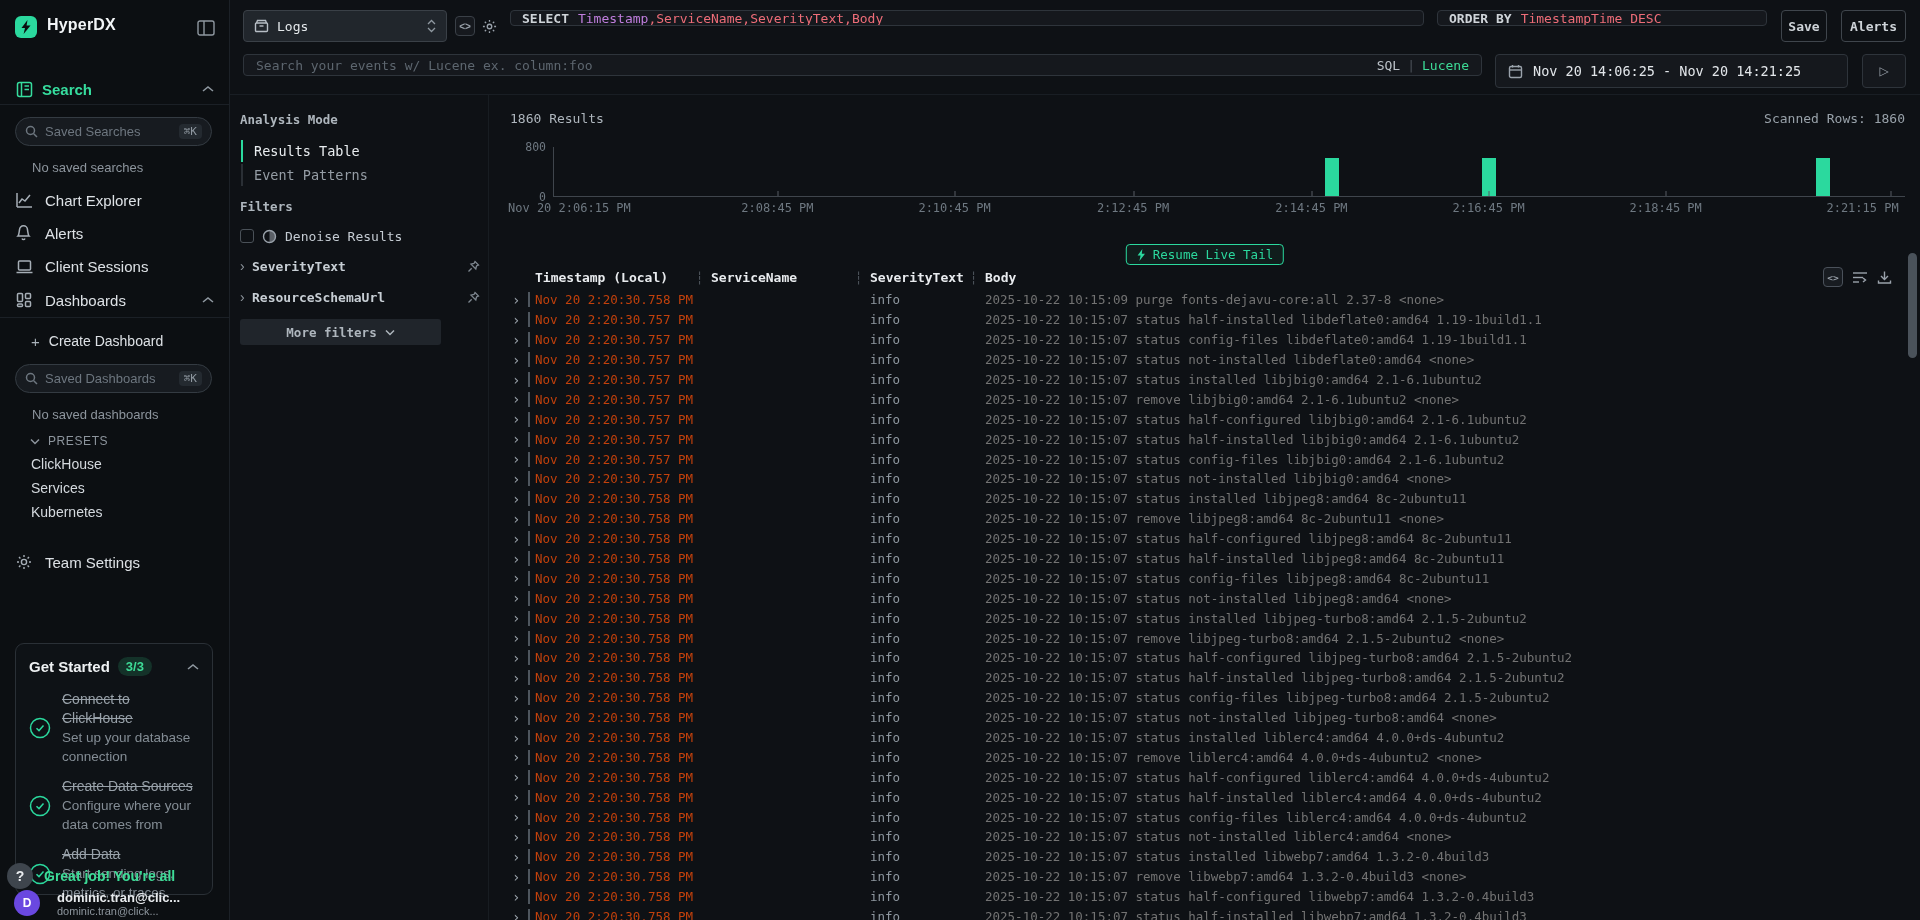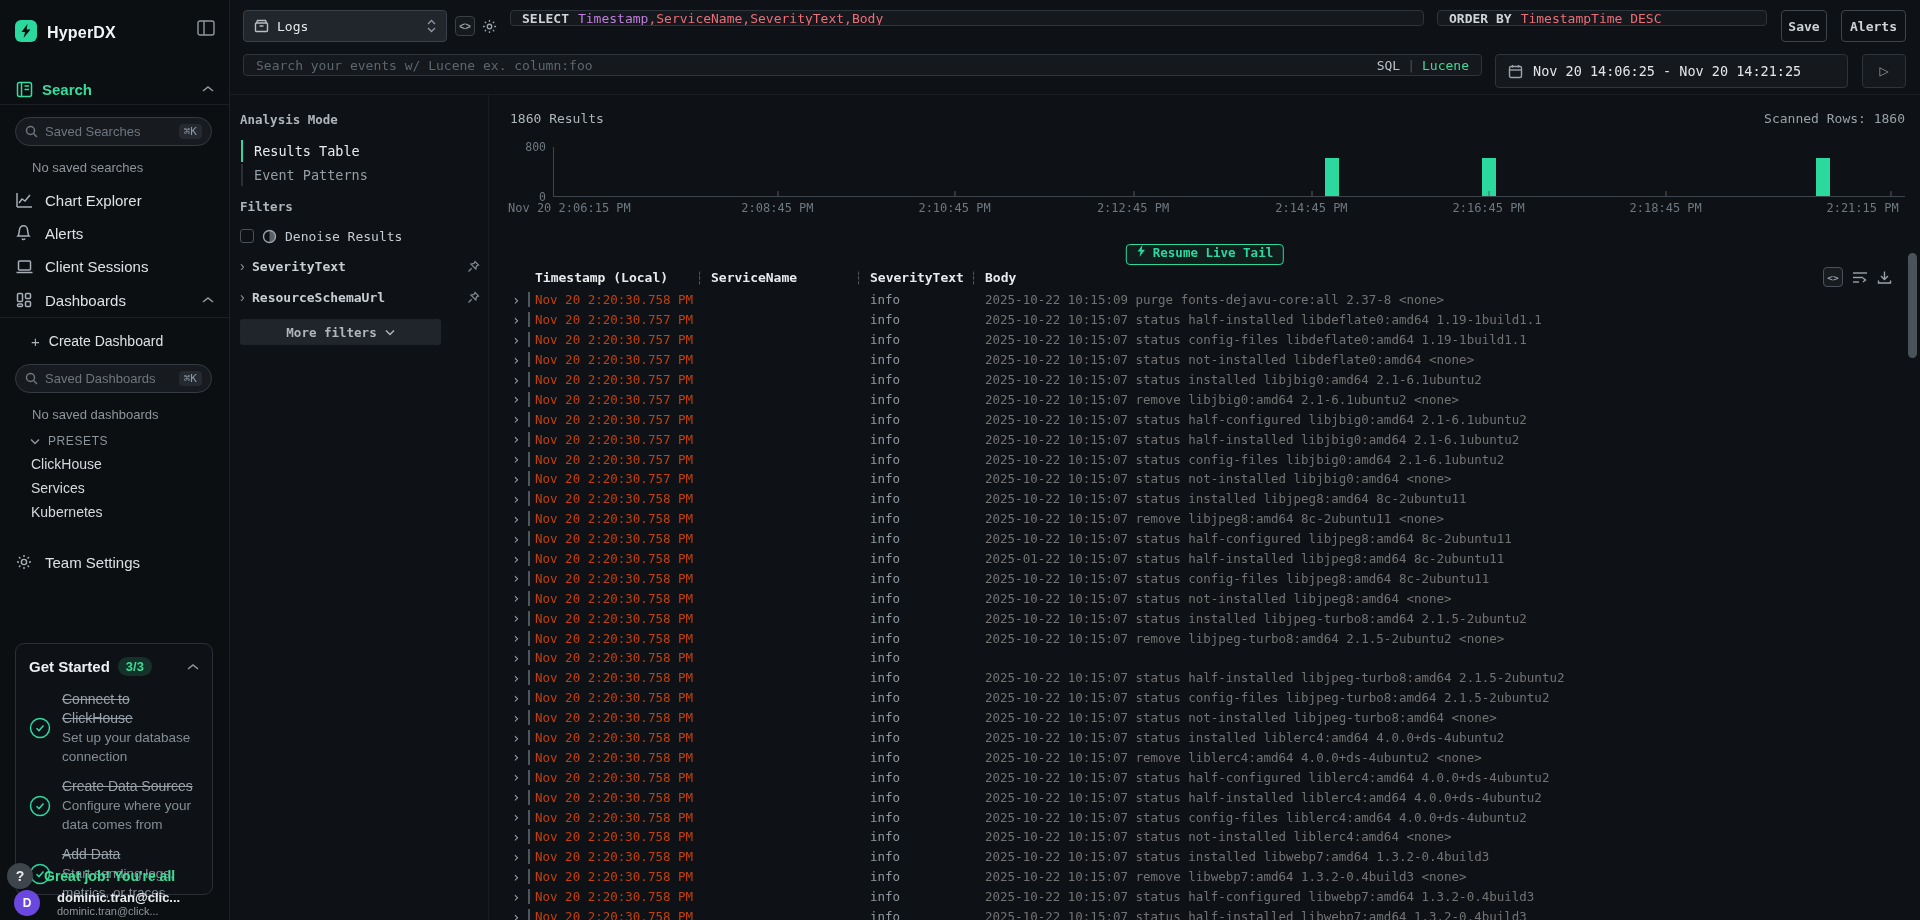--- a/index.html
+++ b/index.html
@@ -2,21 +2,21 @@
 <html><head>
 <meta charset="utf-8">
 <style>
   * { margin:0; padding:0; box-sizing:border-box; }
   html,body { width:1920px; height:920px; overflow:hidden; background:#0d1013; }
   body { font-family:"Liberation Sans", sans-serif; }
   .app { position:relative; width:1920px; height:920px; background:#0e1115; color:#dfe3e7; }
 
   
   .sidebar { position:absolute; left:0; top:0; width:230px; height:920px; background:#0c0f12; border-right:1px solid #1c2127; overflow:hidden; }
-  .logo-row { position:absolute; left:15px; top:16px; width:200px; height:26px; display:flex; align-items:flex-end; }
+  .logo-row { position:absolute; left:15px; top:16px; width:200px; height:26px; display:flex; align-items:flex-start; }
   .logo-badge { width:22px; height:22px; border-radius:6px; background:#2bd99e; display:flex; align-items:center; justify-content:center; }
   .logo-text { margin-left:10px; font-weight:bold; font-size:16px; color:#f2f5f7; letter-spacing:.2px; }
   .panel-toggle { position:absolute; right:14px; top:20px; color:#8f98a0; cursor:pointer; }
   .side-section-head { position:absolute; left:16px; height:22px; display:flex; align-items:center; width:198px; }
   .side-section-head .lbl { margin-left:9px; font-size:15px; font-weight:bold; color:#e2e6ea; }
   .side-section-head.active .lbl { color:#36dd9e; }
   .side-section-head .chev { margin-left:auto; color:#8f98a0; }
   .side-divider { position:absolute; left:0; width:230px; height:1px; background:#1b2026; }
   .pill { position:absolute; left:15px; width:197px; height:29px; border:1px solid #343b42; border-radius:15px; background:#171b20; display:flex; align-items:center; padding:0 9px; }
   .pill .ph { margin-left:7px; font-size:13px; color:#6d767f; white-space:nowrap; }
@@ -91,21 +91,21 @@
   .res-count { position:absolute; left:20px; top:16px; font-family:"DejaVu Sans Mono",monospace; font-size:13px; color:#aeb6bd; }
   .res-scanned { position:absolute; right:15px; top:16px; font-family:"DejaVu Sans Mono",monospace; font-size:13px; color:#98a1a9; }
   .plot { position:absolute; left:63px; top:52px; width:1352px; height:50px; border-left:1px solid #3f454c; border-bottom:1px solid #3f454c; }
   .bar { position:absolute; bottom:0; width:14px; background:#2bd99e; transform:translateX(-50%); }
   .tickmark { position:absolute; bottom:0; width:1px; height:5px; background:#565d65; transform:translateX(-50%); }
   .ylab { position:absolute; font-family:"DejaVu Sans Mono",monospace; font-size:11.5px; color:#6e7881; width:48px; text-align:right; left:8px; }
   .xticks { position:absolute; left:63px; top:106px; width:1352px; height:16px; }
   .xtick { position:absolute; top:0; font-family:"DejaVu Sans Mono",monospace; font-size:12px; color:#6e7881; white-space:nowrap; transform:translateX(-50%); }
   .xtick.left { transform:translateX(-45px); }
   .xtick.right { transform:translateX(-90%); }
-  .resume-btn { position:absolute; left:50%; transform:translateX(-50%); top:149px; height:21px; border:1px solid #2bd99e; border-radius:4px; background:rgba(43,217,158,.06); color:#2bd99e; font-family:"DejaVu Sans Mono",monospace; font-size:12.5px; font-weight:bold; display:flex; gap:7px; padding:0 10px; cursor:pointer; }
+  .resume-btn { position:absolute; left:50%; transform:translateX(-50%); top:149px; height:21px; border:1px solid #2bd99e; border-radius:4px; background:rgba(43,217,158,.06); color:#2bd99e; font-family:"DejaVu Sans Mono",monospace; font-size:12.5px; font-weight:normal; display:flex; align-items:center; gap:7px; padding:0 10px; cursor:pointer; }
   .thead { position:absolute; left:0; top:171px; width:1330px; height:22px; display:grid; grid-template-columns:16px 176px 159px 115px 1fr; padding-left:22px; align-items:center; }
   .thead .hcell { position:relative; font-family:"DejaVu Sans Mono",monospace; font-size:13px; font-weight:bold; color:#e8ebee; padding-left:7px; white-space:nowrap; }
   .thead .hcell.handled::before { content:"┆"; position:absolute; left:-8px; top:1px; color:#555c64; font-weight:normal; font-size:12px; }
   .hd-icons { position:absolute; right:28px; top:172px; display:flex; gap:9px; align-items:center; color:#9aa2ab; }
   .hd-icons .ibox { width:20px; height:20px; border:1px solid #4a515a; border-radius:4px; background:#181c21; display:flex; align-items:center; justify-content:center; font-size:9.5px; font-weight:bold; font-family:"DejaVu Sans Mono",monospace; cursor:pointer; }
   .hd-icons .iflat { cursor:pointer; display:flex; }
   .rows { position:absolute; left:0; top:195px; width:1410px; height:630px; overflow:hidden; }
   .trow { height:19.9px; display:grid; grid-template-columns:16px 176px 159px 115px 1fr; padding-left:22px; align-items:center; cursor:pointer; }
   .tcell { font-family:"DejaVu Sans Mono",monospace; font-size:12.5px; white-space:nowrap; overflow:hidden; }
   .c-chev { color:#99a1a9; font-size:14px; }
@@ -583,21 +583,21 @@
           <span class="tcell c-ts">Nov 20 2:20:30.758 PM</span>
           <span class="tcell c-svc"></span>
           <span class="tcell c-sev">info</span>
           <span class="tcell c-body">2025-10-22 10:15:07 status half-configured libjpeg8:amd64 8c-2ubuntu11</span>
         </div>
         <div class="trow">
           <span class="tcell c-chev">›</span>
           <span class="tcell c-ts">Nov 20 2:20:30.758 PM</span>
           <span class="tcell c-svc"></span>
           <span class="tcell c-sev">info</span>
-          <span class="tcell c-body">2025-01-22 10:15:07 status half-installed libjpeg8:amd64 8c-2ubuntu11</span>
+          <span class="tcell c-body">2025-10-22 10:15:07 status half-installed libjpeg8:amd64 8c-2ubuntu11</span>
         </div>
         <div class="trow">
           <span class="tcell c-chev">›</span>
           <span class="tcell c-ts">Nov 20 2:20:30.758 PM</span>
           <span class="tcell c-svc"></span>
           <span class="tcell c-sev">info</span>
           <span class="tcell c-body">2025-10-22 10:15:07 status config-files libjpeg8:amd64 8c-2ubuntu11</span>
         </div>
         <div class="trow">
           <span class="tcell c-chev">›</span>
@@ -618,20 +618,21 @@
           <span class="tcell c-ts">Nov 20 2:20:30.758 PM</span>
           <span class="tcell c-svc"></span>
           <span class="tcell c-sev">info</span>
           <span class="tcell c-body">2025-10-22 10:15:07 remove libjpeg-turbo8:amd64 2.1.5-2ubuntu2 &lt;none&gt;</span>
         </div>
         <div class="trow">
           <span class="tcell c-chev">›</span>
           <span class="tcell c-ts">Nov 20 2:20:30.758 PM</span>
           <span class="tcell c-svc"></span>
           <span class="tcell c-sev">info</span>
+          <span class="tcell c-body">2025-10-22 10:15:07 status half-configured libjpeg-turbo8:amd64 2.1.5-2ubuntu2</span>
         </div>
         <div class="trow">
           <span class="tcell c-chev">›</span>
           <span class="tcell c-ts">Nov 20 2:20:30.758 PM</span>
           <span class="tcell c-svc"></span>
           <span class="tcell c-sev">info</span>
           <span class="tcell c-body">2025-10-22 10:15:07 status half-installed libjpeg-turbo8:amd64 2.1.5-2ubuntu2</span>
         </div>
         <div class="trow">
           <span class="tcell c-chev">›</span>

